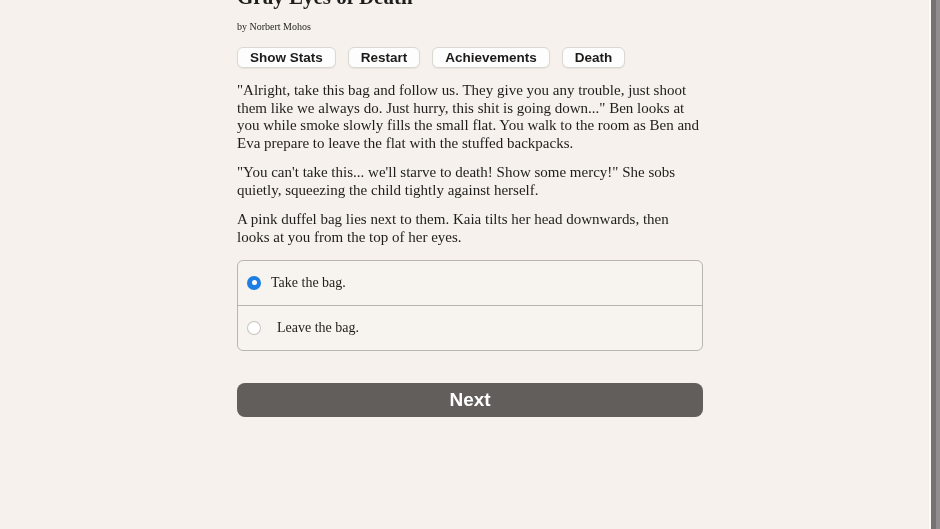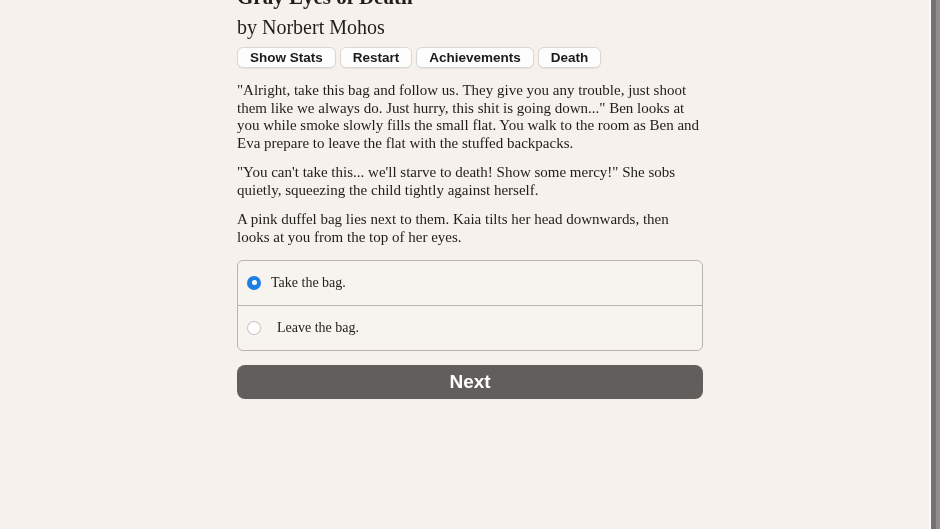--- a/index.html
+++ b/index.html
@@ -17,27 +17,27 @@
   }
   h1.game-title {
     font-size: 21px;
     line-height: 24px;
     font-weight: bold;
     margin-top: -15px;
     white-space: nowrap;
   }
   .author {
     margin-top: 9px;
-    font-size: 20px;
+    font-size: 10px;
     line-height: 18px;
   }
   .toolbar {
     margin-top: 11px;
     display: flex;
-    gap: 4px;
+    gap: 12px;
   }
   .toolbar button {
     font-family: "Liberation Sans", "DejaVu Sans", sans-serif;
     font-size: 13.5px;
     font-weight: 600;
     color: #1c1b1a;
     background: #fdfdfd;
     border: 1px solid #dbd7d2;
     border-radius: 6px;
     padding: 2px 12px 3px 12px;
@@ -87,21 +87,21 @@
     inset: 4.5px;
     background: #ffffff;
     border-radius: 50%;
   }
   .choice-label {
     font-size: 14px;
     line-height: 17px;
     color: #1f1d1b;
   }
   .next-button {
-    margin-top: 14px;
+    margin-top: 32px;
     width: 100%;
     height: 34px;
     background: #615e5b;
     border: none;
     border-radius: 8px;
     color: #ffffff;
     font-family: "Liberation Sans", "DejaVu Sans", sans-serif;
     font-size: 19px;
     font-weight: bold;
     cursor: pointer;

